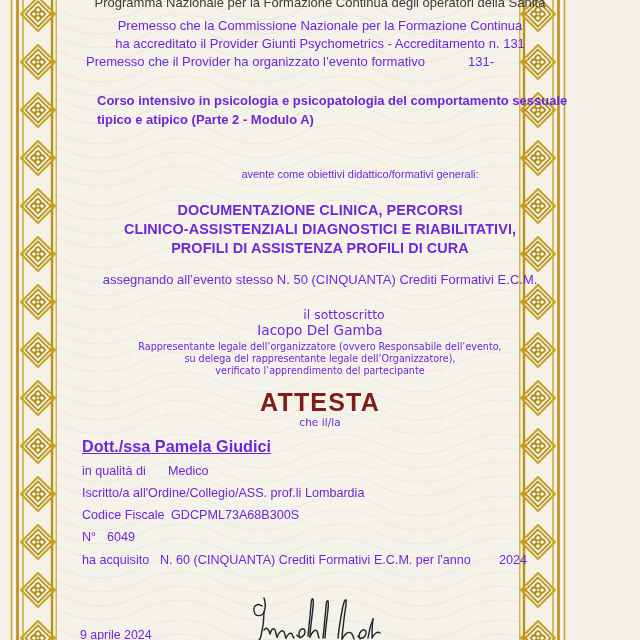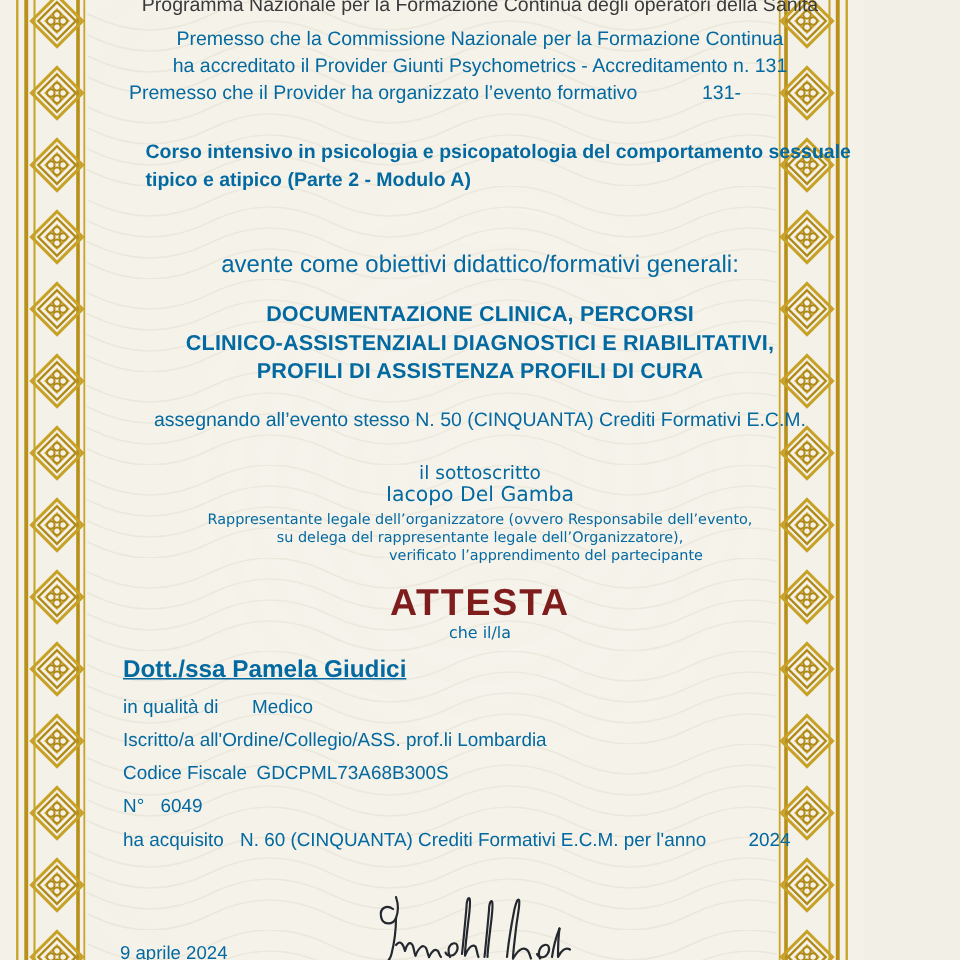--- a/index.html
+++ b/index.html
@@ -44,33 +44,33 @@
   .content {
     position: absolute;
     left: 58px;
     top: 0;
     width: 524px;
     height: 640px;
   }
 
   .txt {
     position: absolute;
-    color: #0369a1;
+    color: #6d28d9;
     white-space: nowrap;
   }
   .center { text-align: center; width: 100%; left: 0; }
 
   
   .premessa      { font-size: 13.0px; }
   .course-title  { font-size: 13.0px; font-weight: bold; }
-  .obiettivi     { font-size: 16px; }
+  .obiettivi     { font-size: 11px; padding-left: 40px; }
   .goal          { font-size: 14.4px; font-weight: bold; letter-spacing: 0.1px; }
   .assegnando    { font-size: 13.0px; }
 
-  .sotto        { font-family: "DejaVu Sans", sans-serif; font-size: 12.4px; }
+  .sotto        { font-family: "DejaVu Sans", sans-serif; font-size: 12.4px; padding-left: 24px; }
   .sotto-name   { font-family: "DejaVu Sans", sans-serif; font-size: 13.6px; }
   .sotto-small  { font-family: "DejaVu Sans", sans-serif; font-size: 9.6px; }
 
   .attesta {
     font-size: 25px;
     font-weight: bold;
     color: #7f1d1d;
     letter-spacing: 1.2px;
   }
   .cheilla { font-family: "DejaVu Sans", sans-serif; font-size: 10.6px; }
@@ -180,21 +180,21 @@
     <div class="txt goal center" style="top:202px;">DOCUMENTAZIONE CLINICA, PERCORSI</div>
     <div class="txt goal center" style="top:221px;">CLINICO-ASSISTENZIALI DIAGNOSTICI E RIABILITATIVI,</div>
     <div class="txt goal center" style="top:240px;">PROFILI DI ASSISTENZA PROFILI DI CURA</div>
 
     <div class="txt assegnando center" style="top:272px;">assegnando all’evento stesso  N. 50 (CINQUANTA) Crediti Formativi E.C.M.</div>
 
     <div class="txt sotto center" style="top:307px;">il sottoscritto</div>
     <div class="txt sotto-name center" style="top:322px;">Iacopo Del Gamba</div>
     <div class="txt sotto-small center" style="top:341px;">Rappresentante legale dell’organizzatore (ovvero Responsabile dell’evento,</div>
     <div class="txt sotto-small center" style="top:353px;">su delega del rappresentante legale dell’Organizzatore),</div>
-    <div class="txt sotto-small center" style="top:365px;margin-left:44px;">verificato l’apprendimento del partecipante</div>
+    <div class="txt sotto-small center" style="top:365px;">verificato l’apprendimento del partecipante</div>
 
     <div class="txt attesta center" style="top:388px;">ATTESTA</div>
     <div class="txt cheilla center" style="top:416px;">che il/la</div>
 
     <div class="txt recipient" style="top:437px; left:24px;text-decoration:underline;">Dott./ssa Pamela Giudici</div>
 
     <div class="txt detail" style="top:464px; left:24px;">in qualità di</div>
     <div class="txt detail" style="top:464px; left:110px;">Medico</div>
 
     <div class="txt detail" style="top:486px; left:24px;">Iscritto/a all'Ordine/Collegio/ASS. prof.li Lombardia</div>

